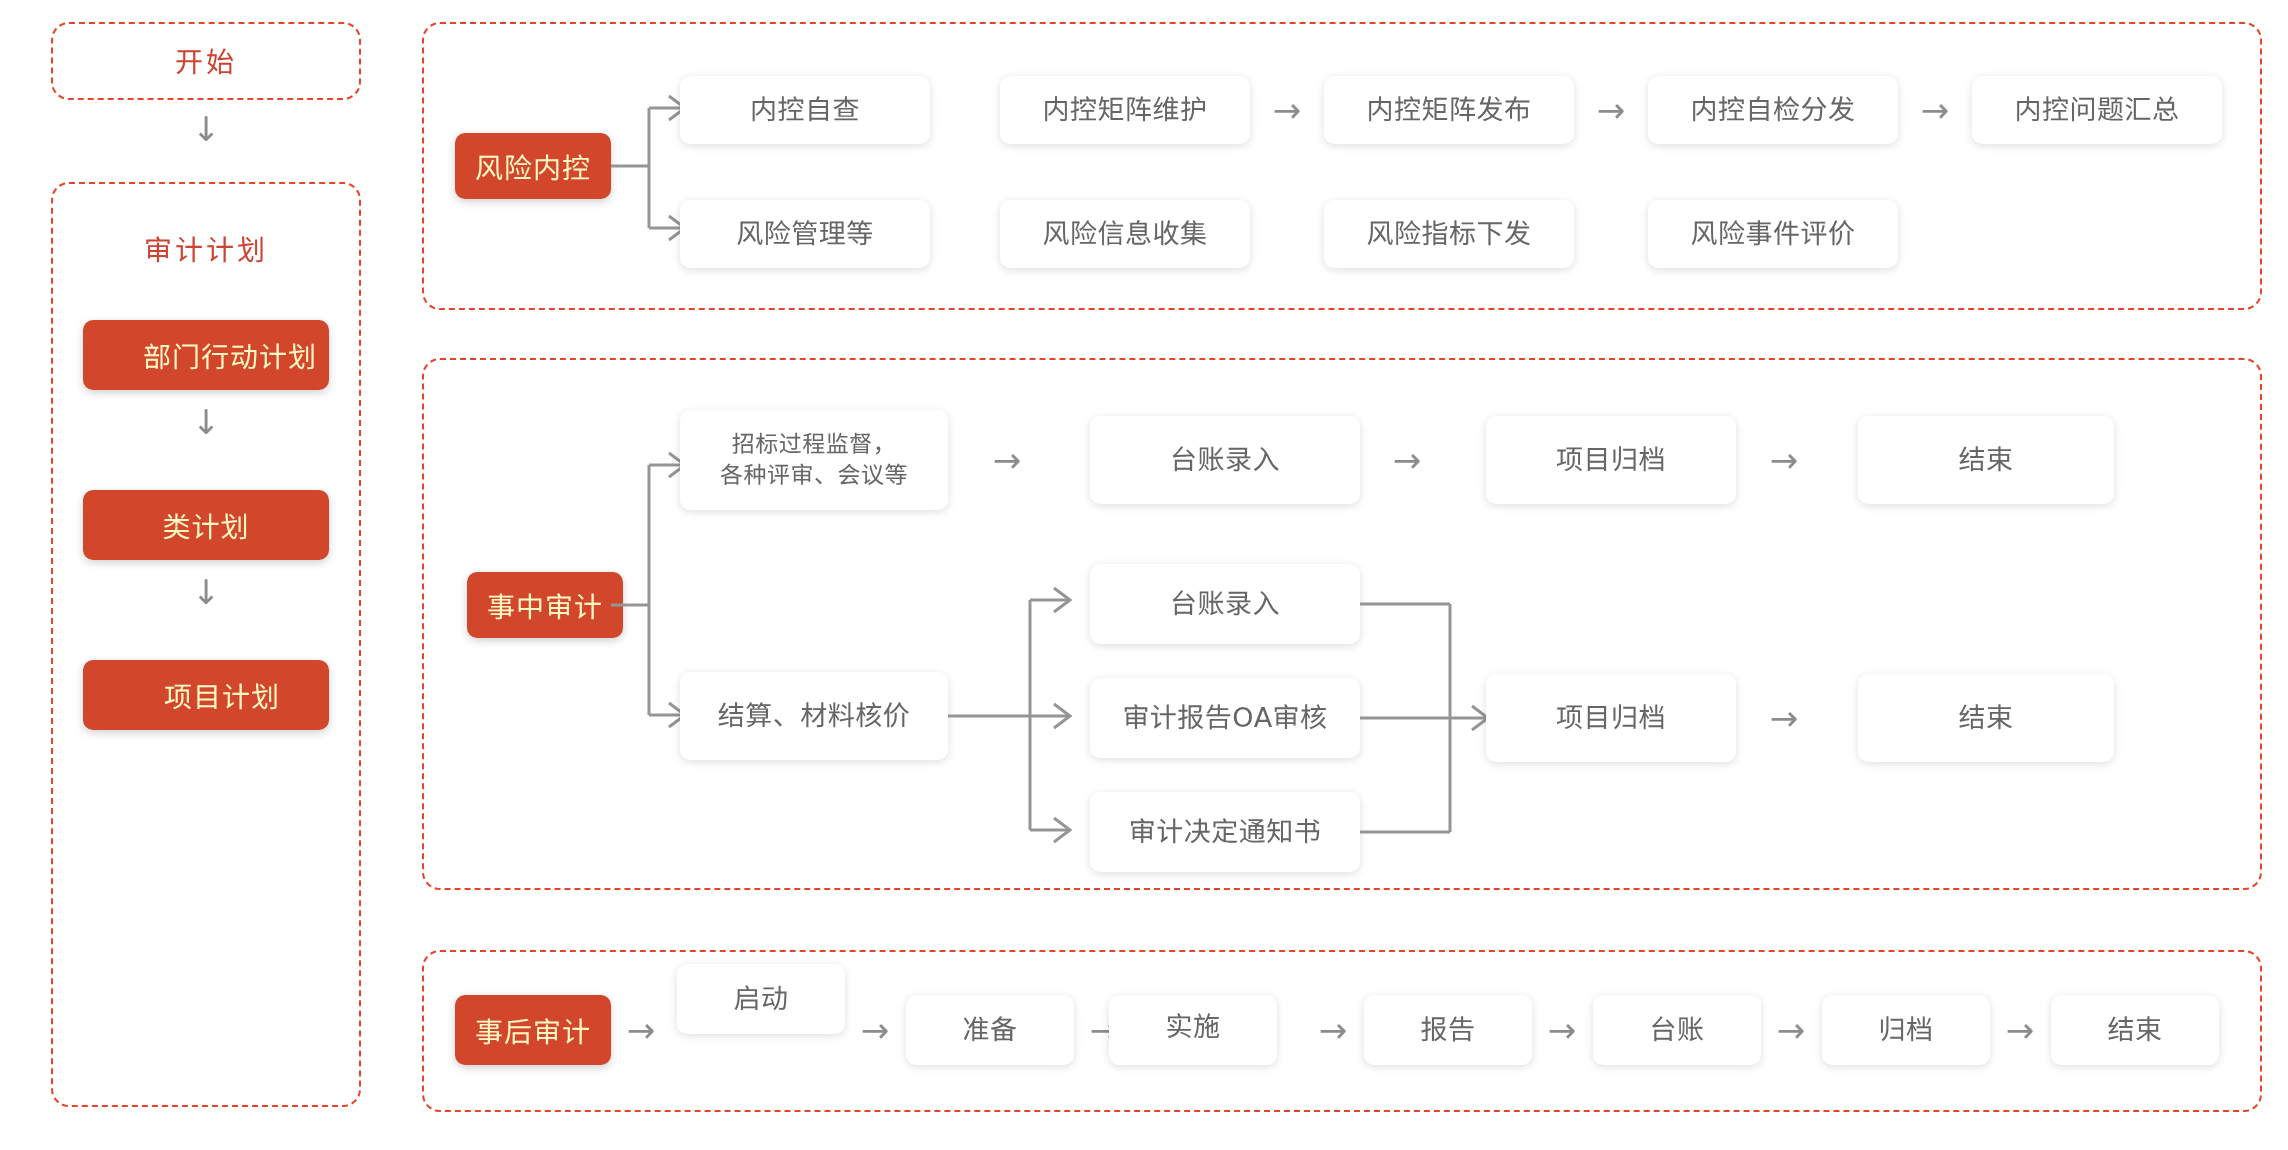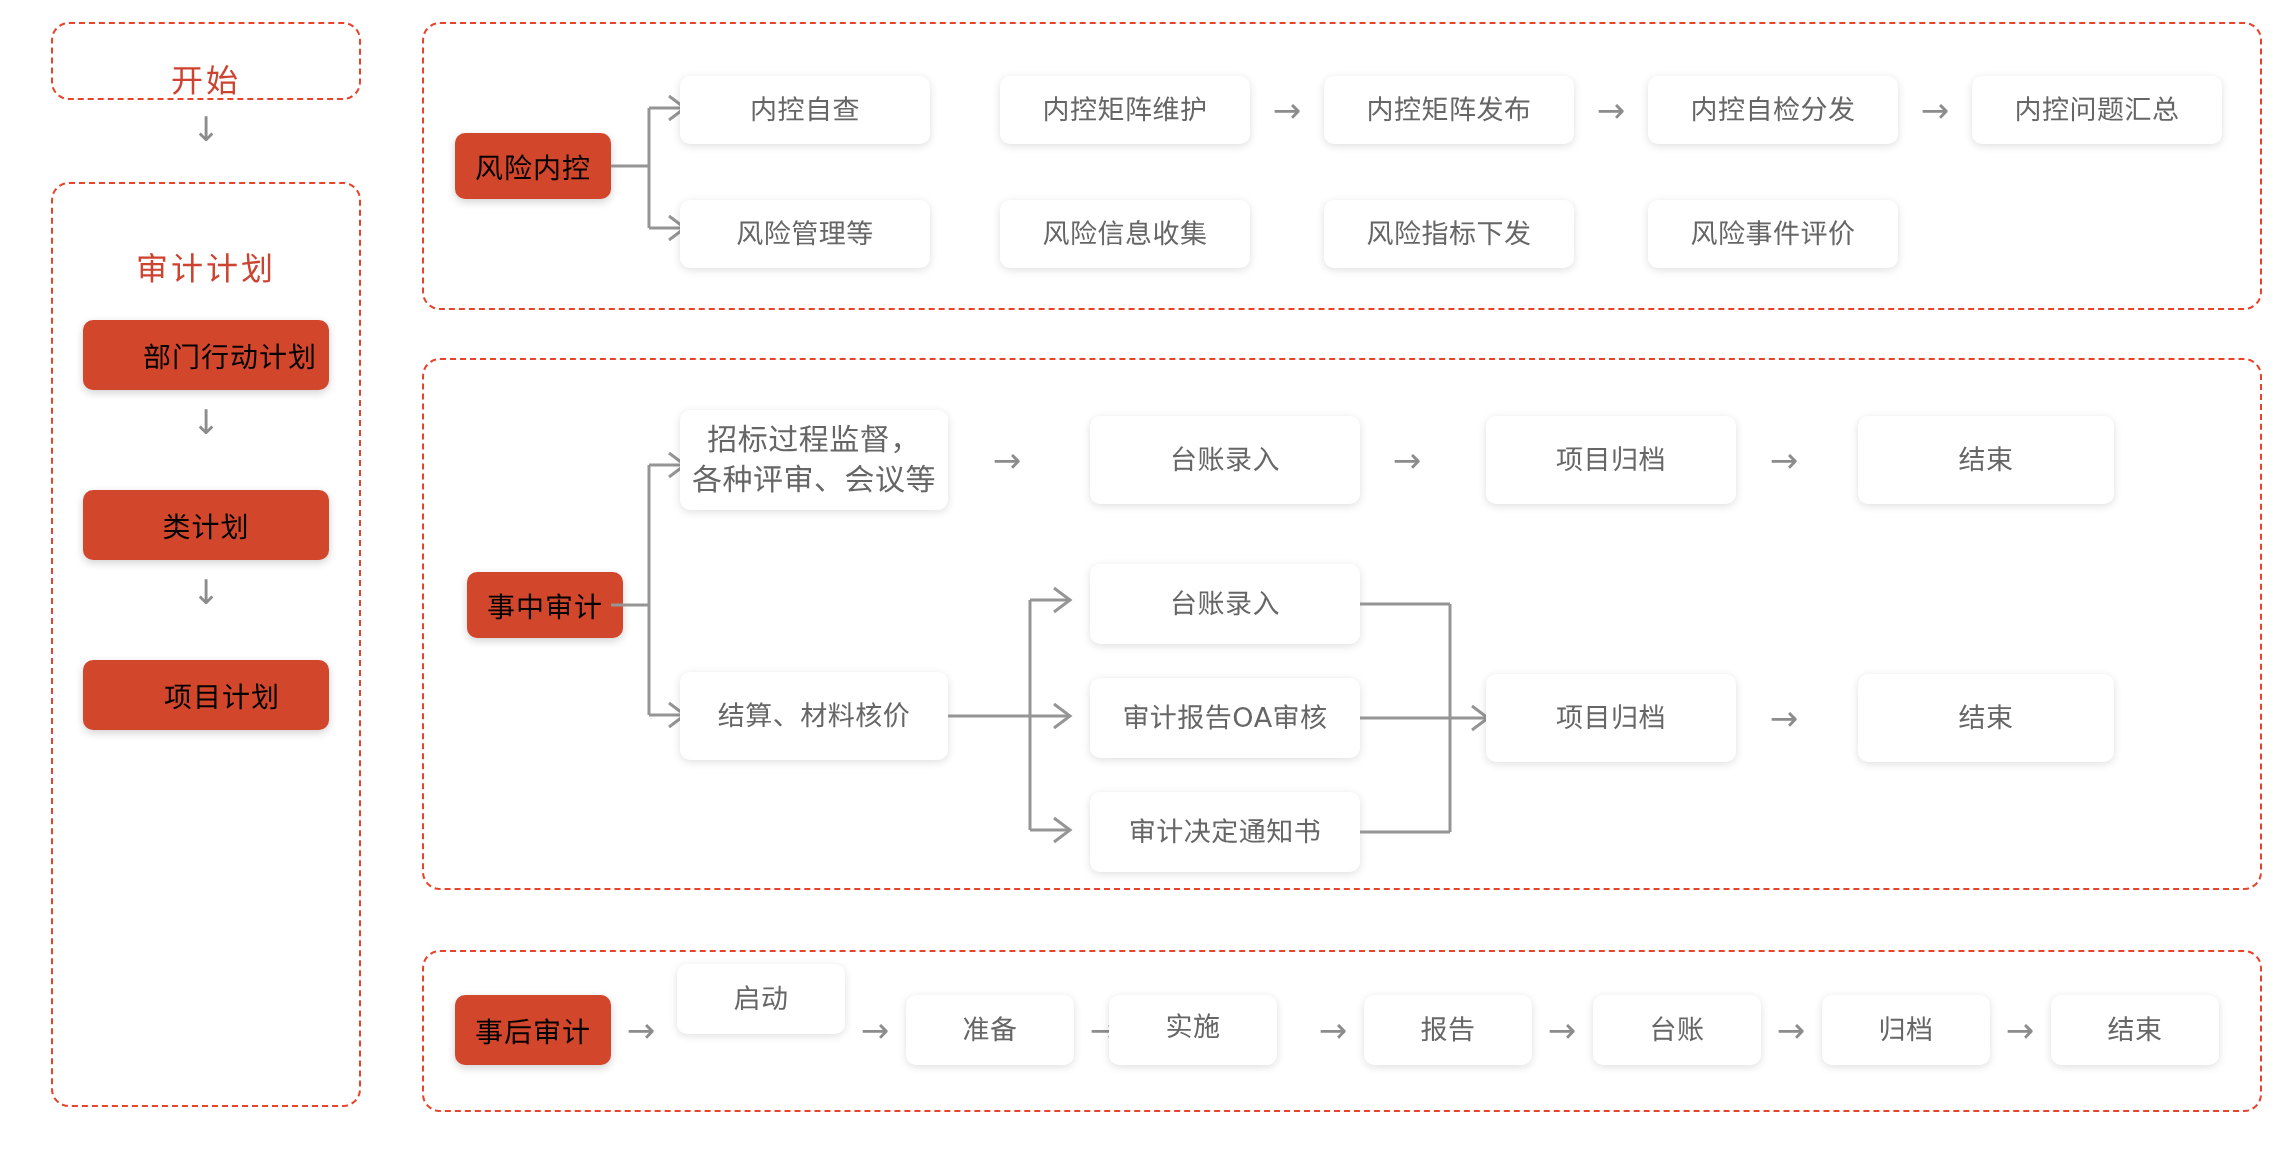--- a/index.html
+++ b/index.html
@@ -35,45 +35,44 @@
     justify-content: center;
     text-align: center;
     color: #666666;
     font-size: 27px;
     line-height: 1.32;
     letter-spacing: 0.5px;
     box-sizing: border-box;
     padding: 4px 6px;
   }
   .card.two-line {
-    font-size: 30px;
+    font-size: 23px;
     line-height: 1.35;
   }
   .redbox {
     position: absolute;
     background: #d2462c;
     border-radius: 10px;
     box-shadow: 0 3px 9px rgba(0,0,0,0.18);
     display: flex;
     align-items: center;
     justify-content: center;
-    color: #000000;
+    color: #fef9c3;
     font-size: 28px;
     letter-spacing: 1px;
     box-sizing: border-box;
   }
   .red-title {
     position: absolute;
     color: #cc4331;
-    font-size: 32px;
+    font-size: 28px;
     letter-spacing: 3px;
     text-align: center;
     width: 100%;
     left: 0;
-    margin-top: 15px;
   }
   .arrow-h {
     position: absolute;
     color: #8c8c8c;
     font-size: 34px;
     line-height: 1;
     display: flex;
     align-items: center;
     justify-content: center;
   }

